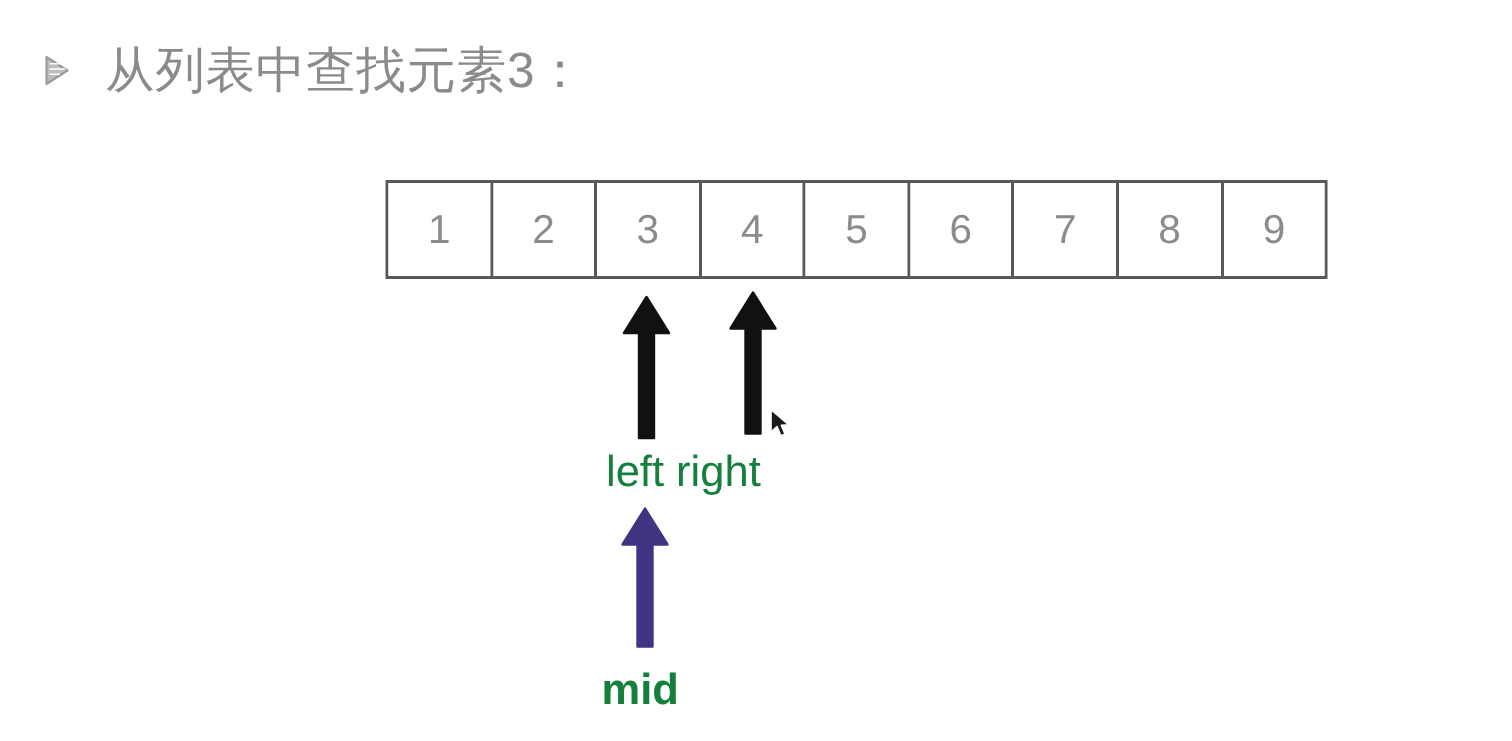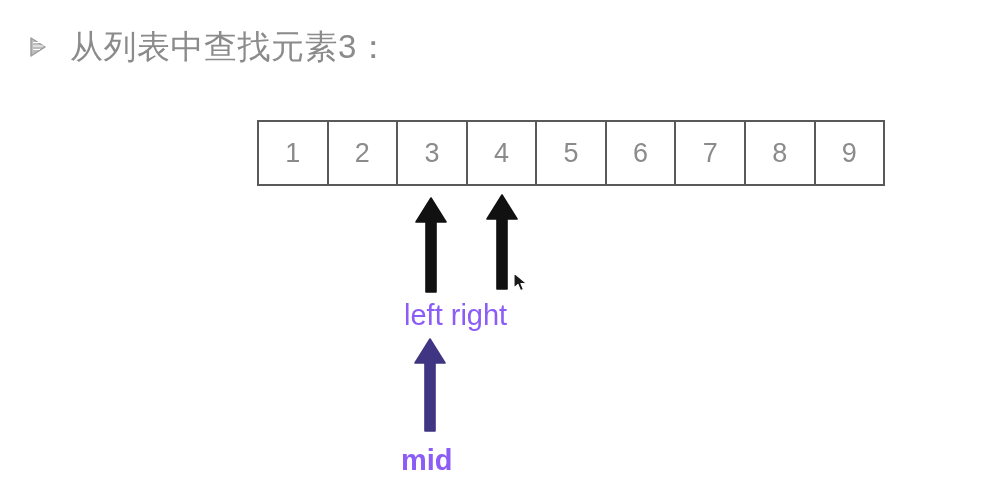--- a/index.html
+++ b/index.html
@@ -73,21 +73,21 @@
   
   .arrow {
     position: absolute;
     display: block;
   }
 
   
   .ptr-label {
     position: absolute;
     font-size: 29px;
-    color: #8b5cf6;
+    color: #15803d;
     white-space: nowrap;
     line-height: 34px;
   }
   #label-left-right {
     left: 404px;
     top: 298px;
   }
   #label-mid {
     left: 401px;
     top: 443px;

